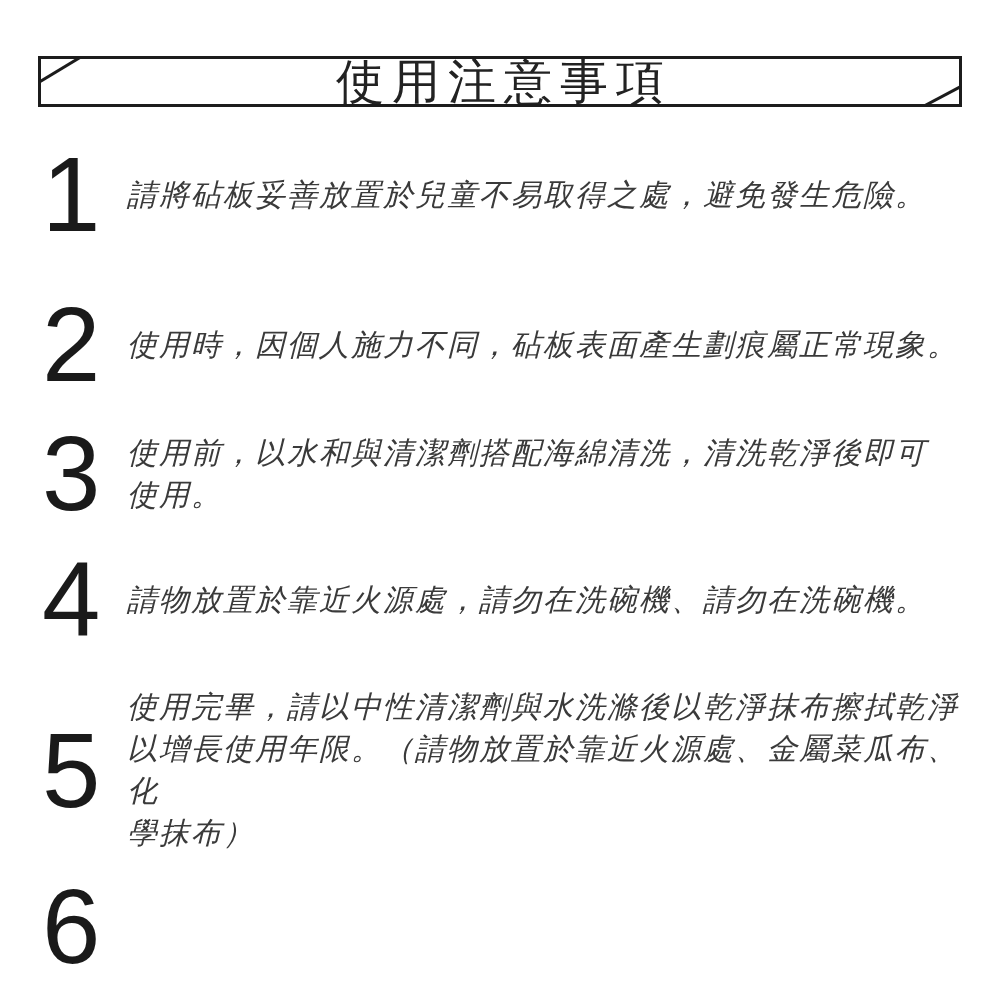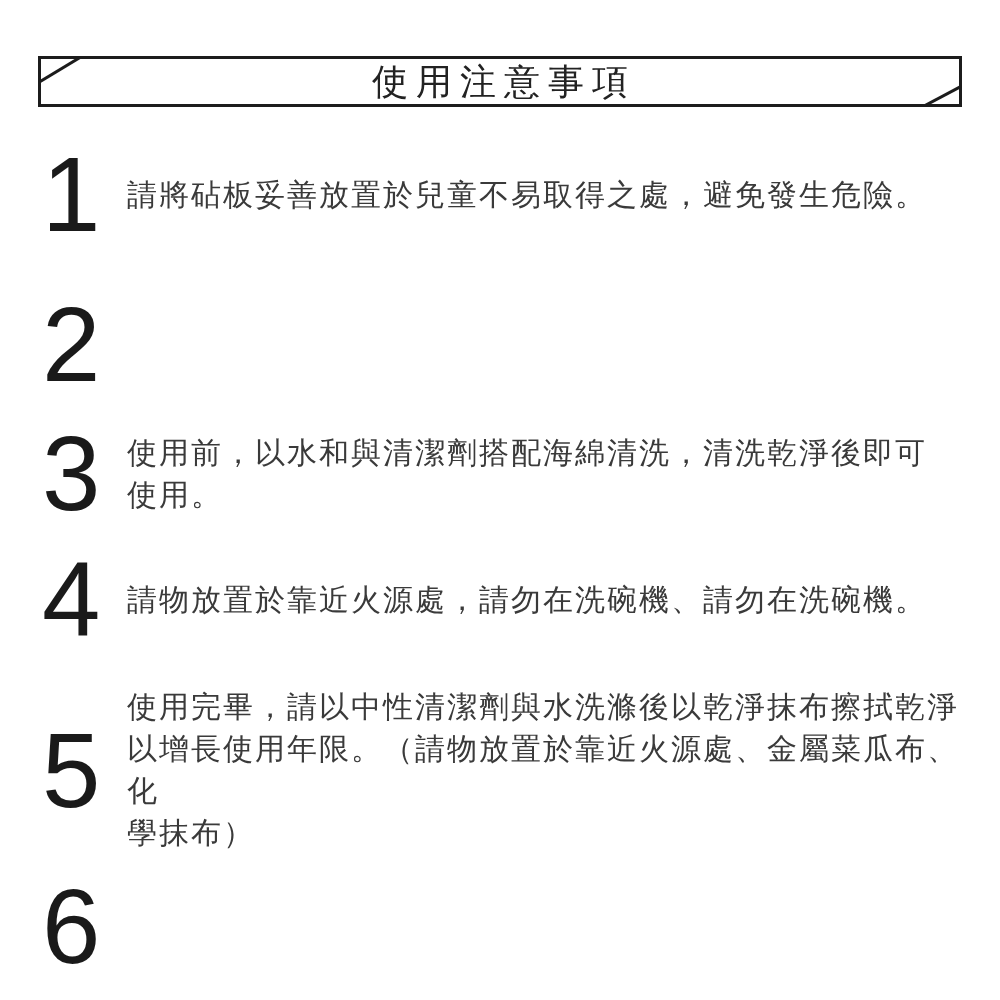--- a/index.html
+++ b/index.html
@@ -23,21 +23,21 @@
     right: 38px;
     height: 45px;
     border: 3px solid #1c1c1c;
     display: flex;
     align-items: center;
     justify-content: center;
     overflow: hidden;
   }
   .title {
     margin: 0;
-    font-size: 36px;
+    font-size: 48px;
     font-weight: 400;
     letter-spacing: 8px;
     padding-left: 8px; 
     color: #222222;
     line-height: 1;
   }
   .diag {
     position: absolute;
     height: 3px;
     background: #1c1c1c;
@@ -79,20 +79,21 @@
     color: #1a1a1a;
     letter-spacing: 0;
   }
   .txt {
     flex: 1 1 auto;
     font-size: 30px;
     line-height: 42px;
     letter-spacing: 2px;
     color: #3a3a3a;
     white-space: pre-line;
+    font-style: italic;
   }
 </style>
 </head>
 <body>
 
 <div class="page">
 
   <div class="title-box">
     <div class="diag diag-tl"></div>
     <div class="diag diag-br"></div>
@@ -101,20 +102,21 @@
 
   <div class="items">
 
     <div class="item">
       <div class="num">1</div>
       <div class="txt">請將砧板妥善放置於兒童不易取得之處，避免發生危險。</div>
     </div>
 
     <div class="item">
       <div class="num">2</div>
+      <div class="txt">使用時，因個人施力不同，砧板表面產生劃痕屬正常現象。</div>
     </div>
 
     <div class="item">
       <div class="num">3</div>
       <div class="txt">使用前，以水和與清潔劑搭配海綿清洗，清洗乾淨後即可
 使用。</div>
     </div>
 
     <div class="item">
       <div class="num">4</div>

